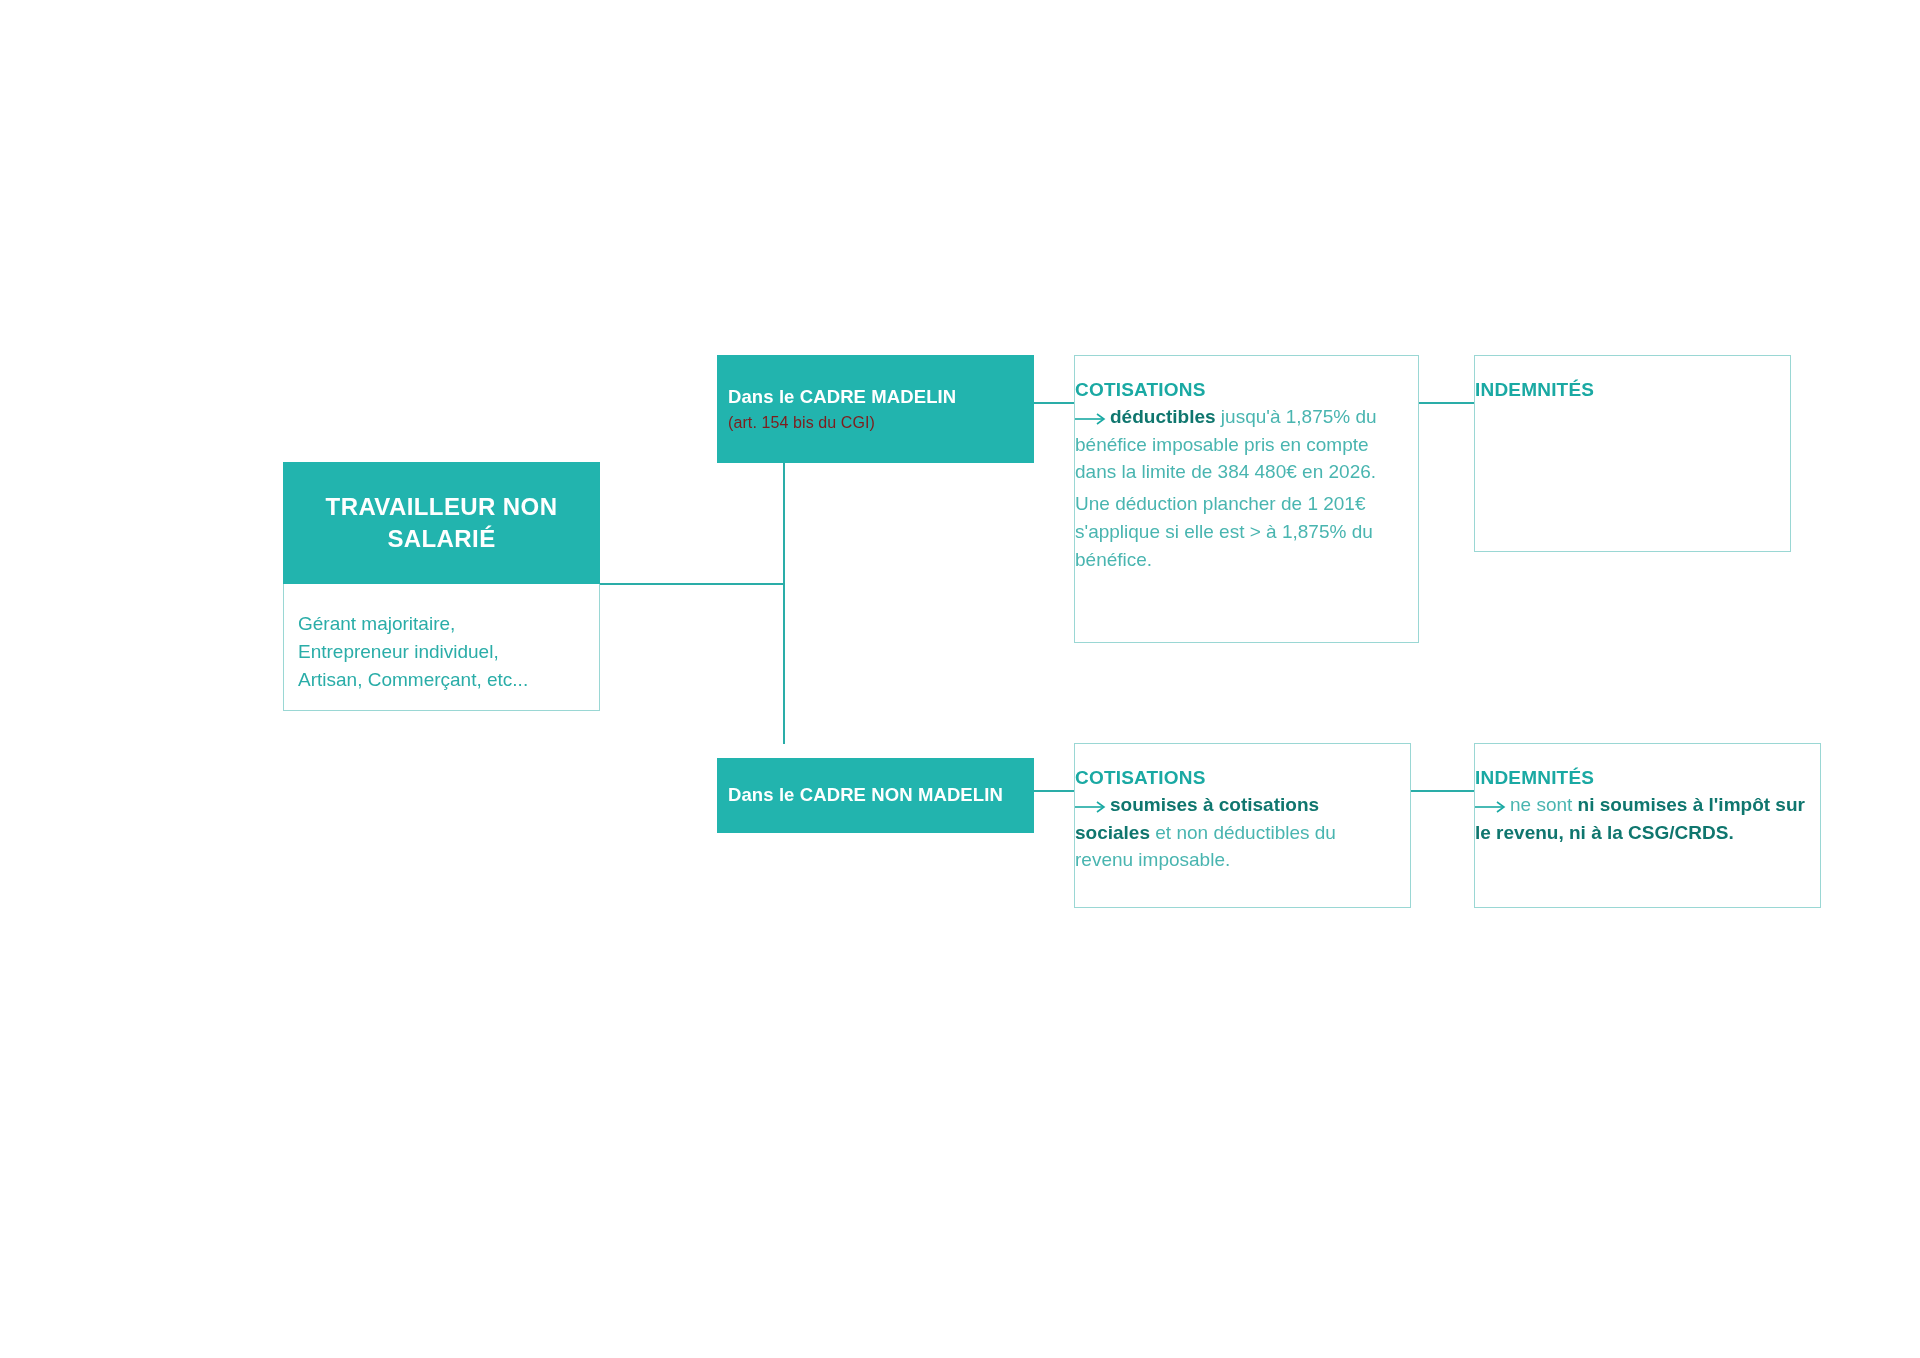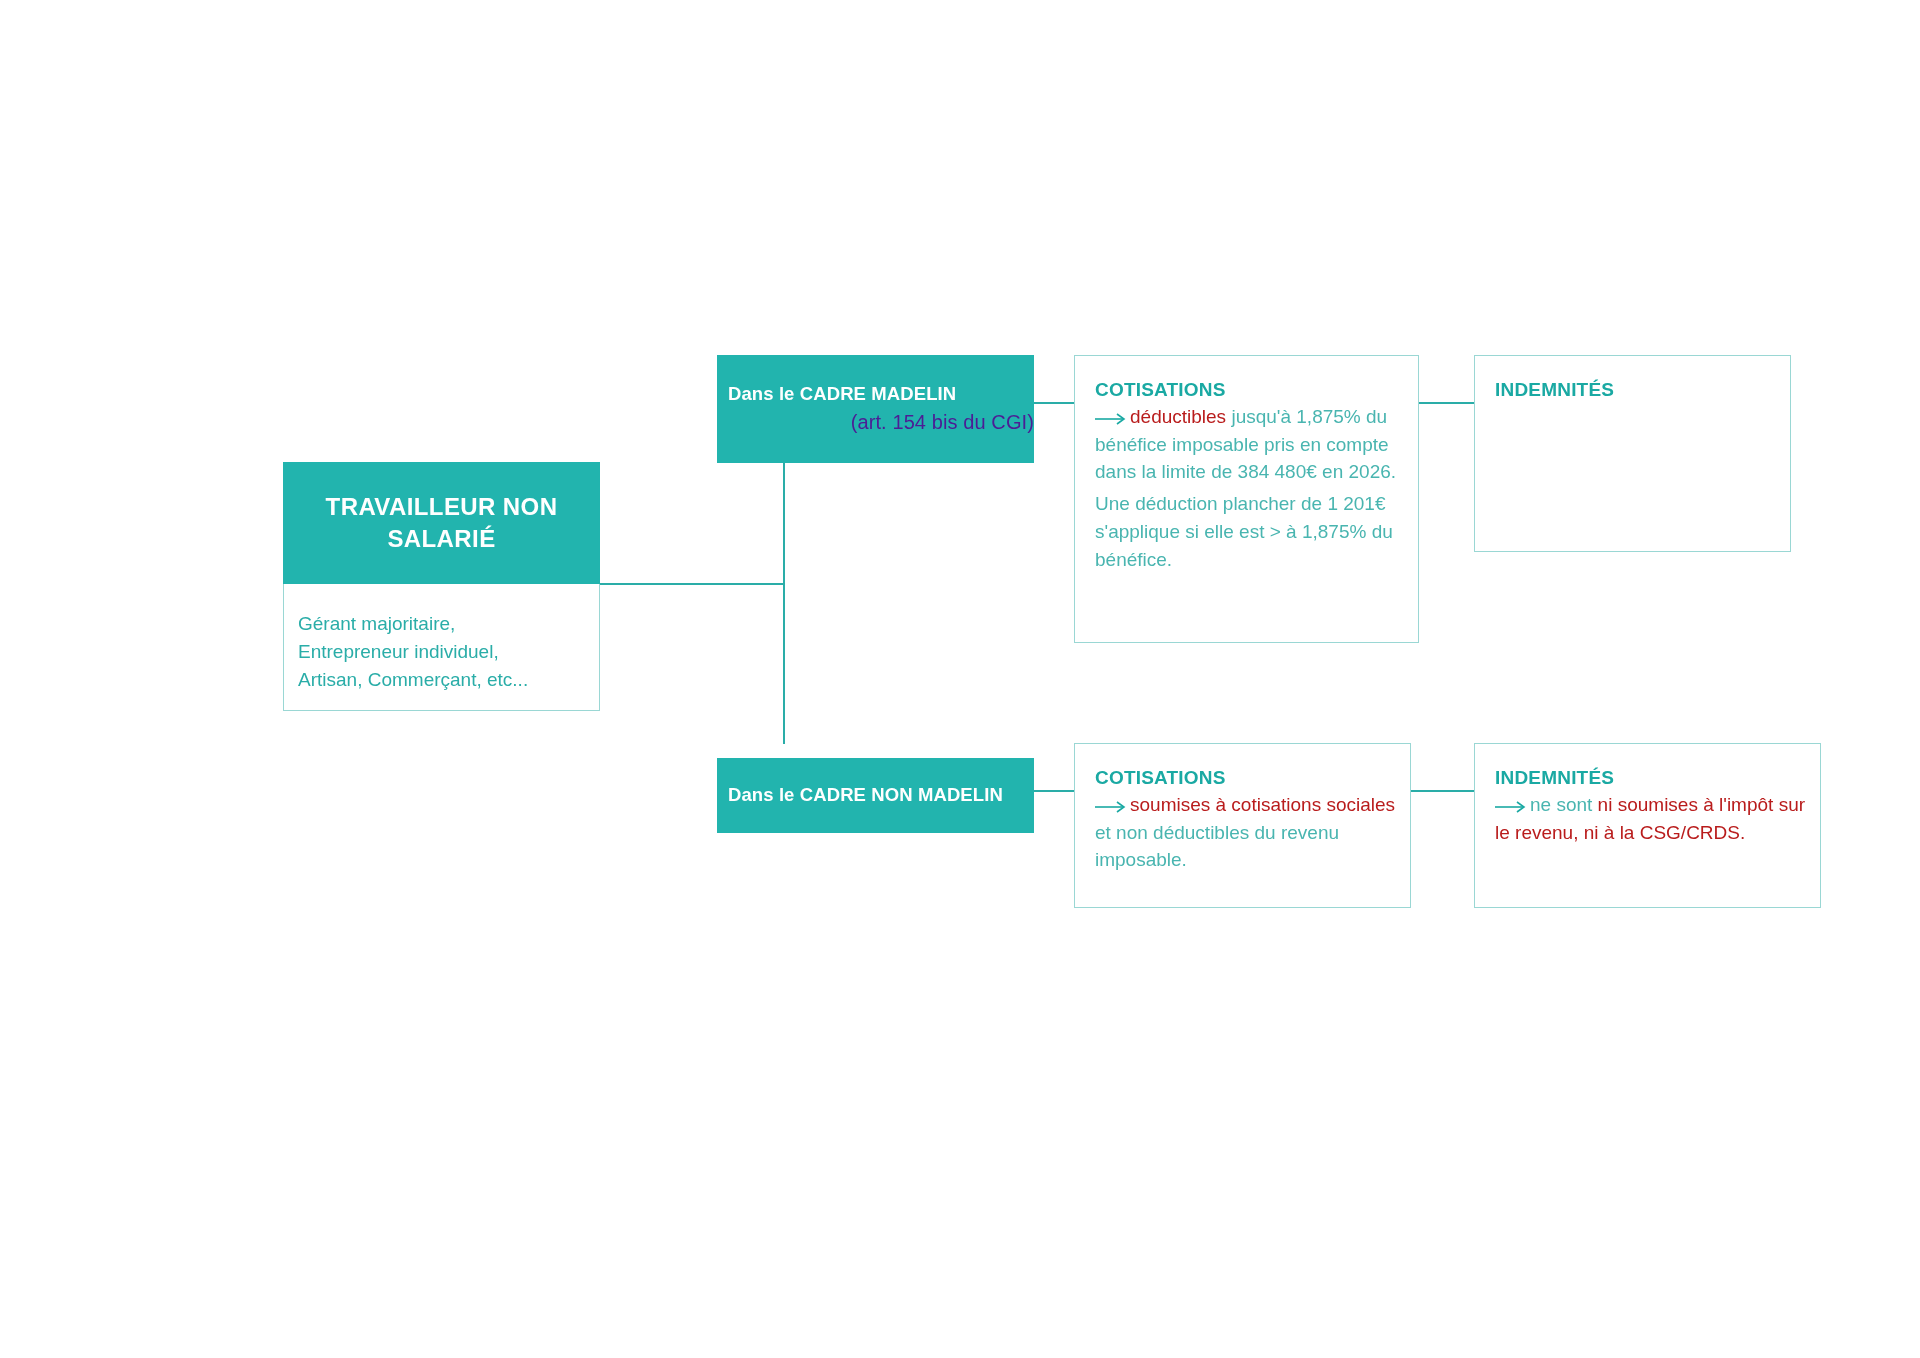--- a/index.html
+++ b/index.html
@@ -81,26 +81,25 @@
     box-sizing: border-box;
   }
   .branch .l1 {
     color: #ffffff;
     font-size: 18.5px;
     font-weight: bold;
     line-height: 1.45;
     letter-spacing: 0.1px;
   }
   .branch .l2 {
-    color: #4c1d95;
-    font-size: 20px;
+    color: #7f1d1d;
+    font-size: 16px;
     font-weight: normal;
     line-height: 1.45;
     letter-spacing: 0.1px;
-    text-align: right;
   }
   #branch-madelin {
     left: 717px;
     top: 355px;
     width: 317px;
     height: 108px;
   }
   #branch-non-madelin {
     left: 717px;
     top: 743px;
@@ -108,37 +107,37 @@
     height: 75px;
     margin-top: 15px;
   }
 
   
   .detail {
     position: absolute;
     box-sizing: border-box;
     background: #ffffff;
     border: 1px solid #9ad7d4;
-    padding: 23px 14px 18px 20px;
+    padding: 23px 14px 18px 0;
   }
   .detail .heading {
     color: #1aa9a3;
     font-size: 19px;
     font-weight: bold;
     letter-spacing: 0.2px;
     margin-bottom: 2px;
   }
   .detail p {
     margin: 0;
     color: #49b5b0;
     font-size: 19px;
     line-height: 1.46;
   }
   .detail p + p { margin-top: 4px; }
-  .detail b { color: #b91c1c; font-weight: normal; }
+  .detail b { color: #0f766e; font-weight: bold; }
   .arrow {
     display: inline-block;
     width: 32px;
     vertical-align: -2px;
     margin-right: 3px;
   }
   .arrow svg { display: block; }
 
   #detail-cot-madelin {
     left: 1074px; top: 355px; width: 345px; height: 288px;

